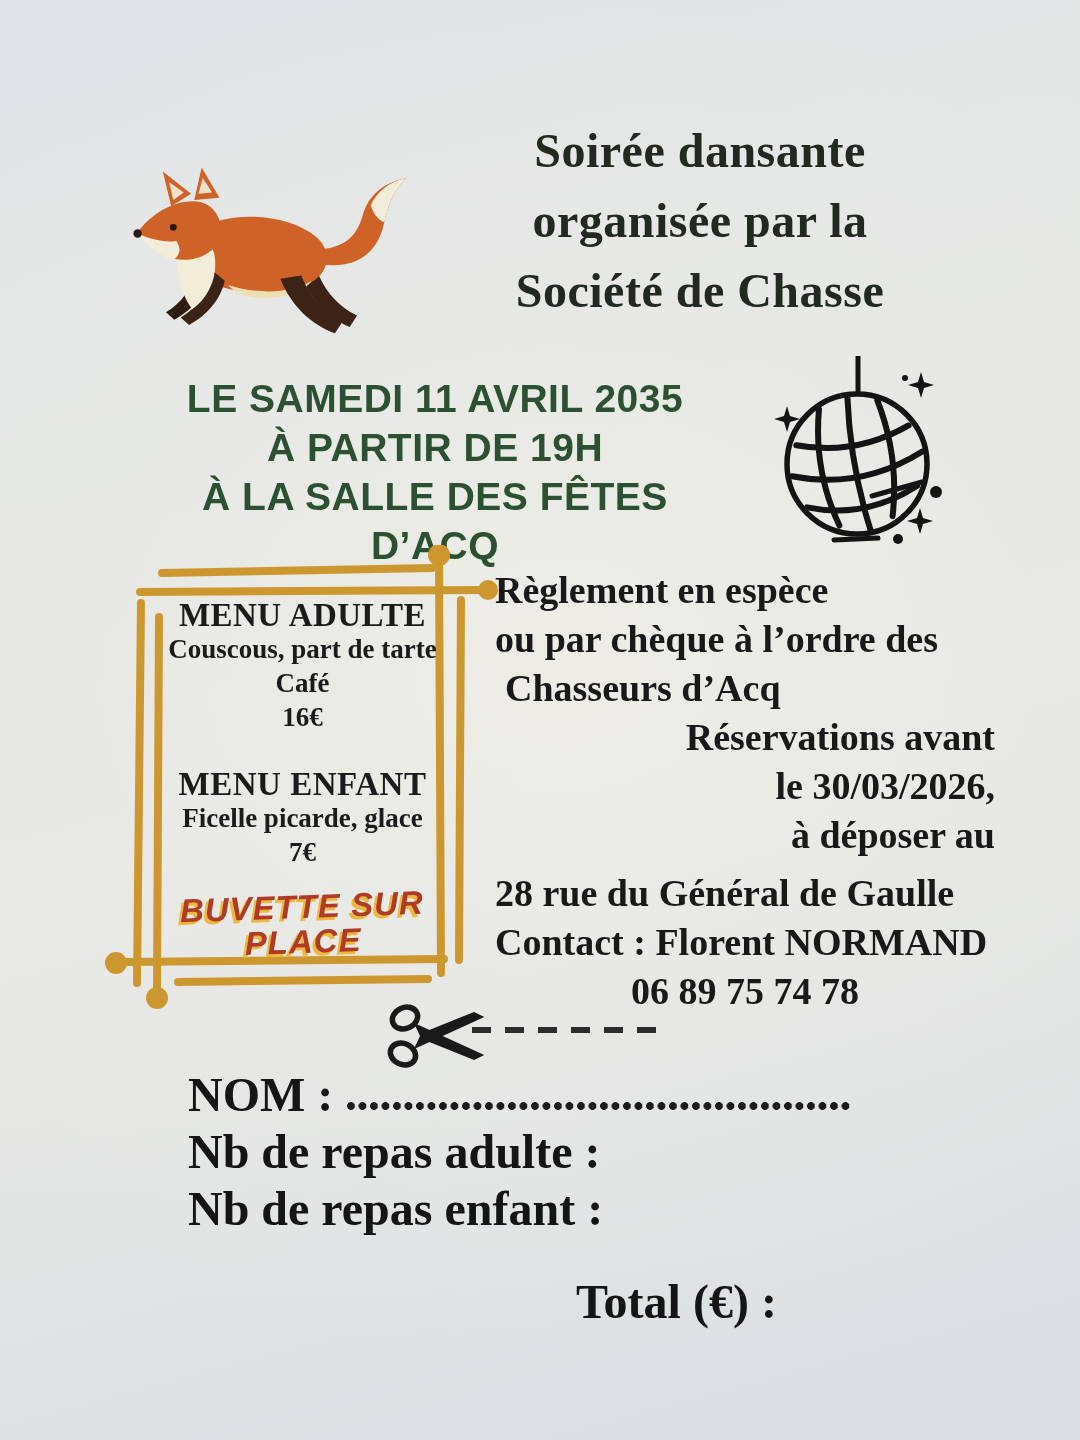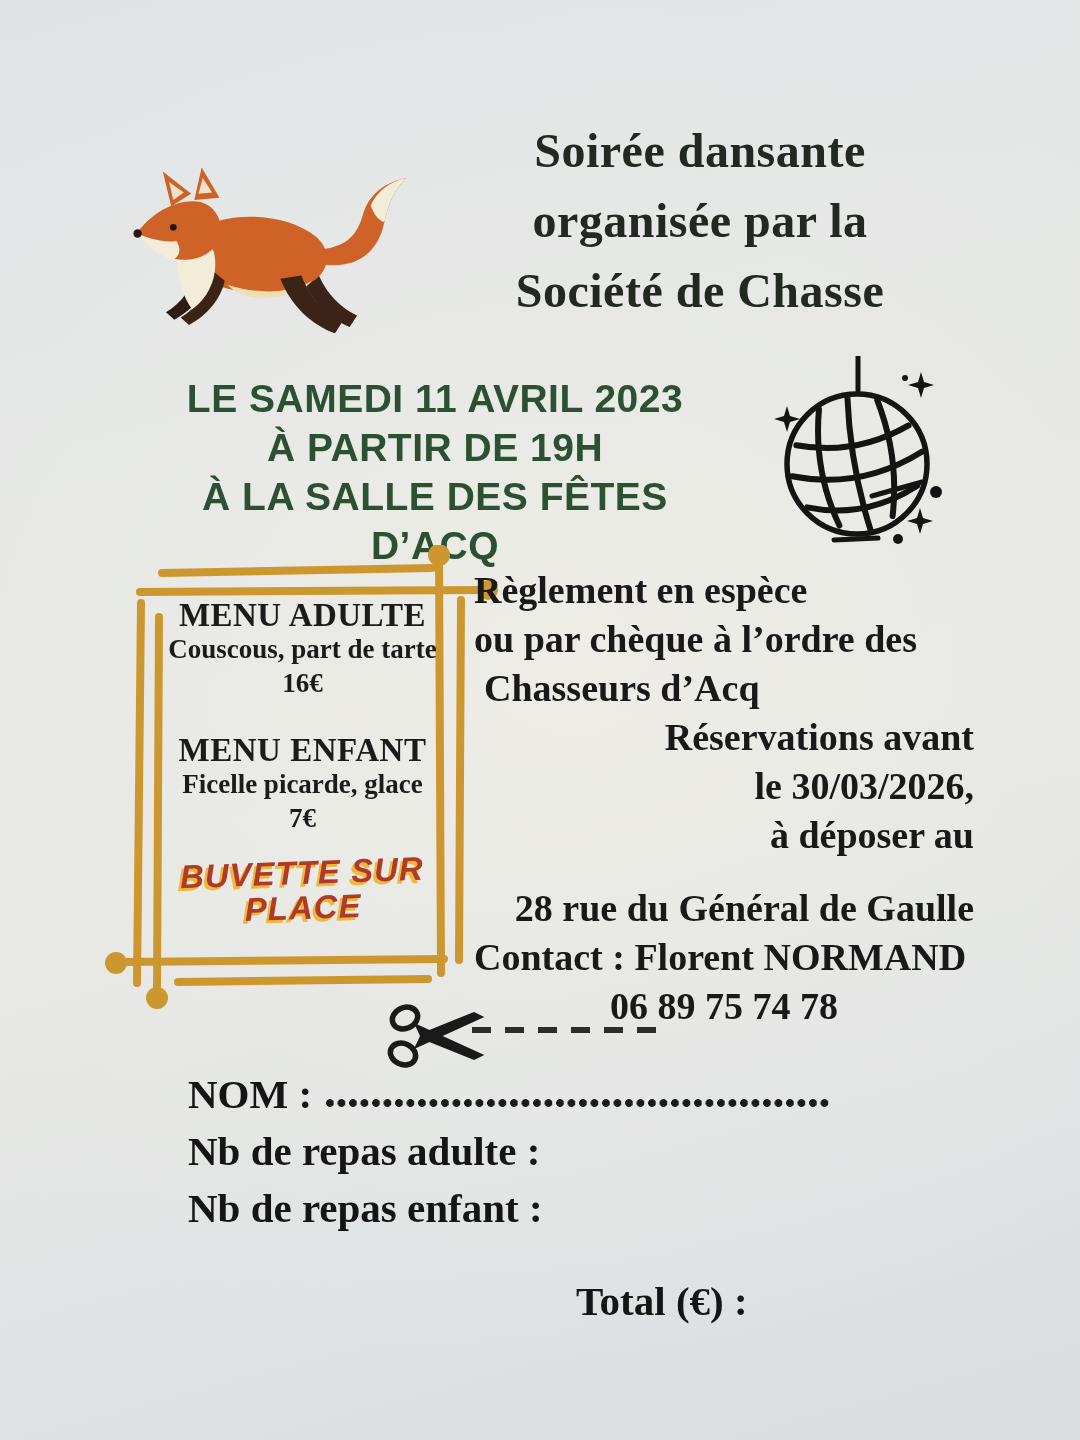--- a/index.html
+++ b/index.html
@@ -36,40 +36,40 @@
   .menu-gap { height:33px; }
   .buvette {
     margin-top:20px; transform:rotate(-2deg);
     font-family:"Liberation Sans", sans-serif; font-style:italic; font-weight:700;
     font-size:33px; line-height:35px; letter-spacing:1px; color:#b03a26;
     text-shadow:-3px 3px 0 #edb93c;
   }
 
   
   .payment {
-    left:474px; top:566px; width:500px;
+    left:495px; top:566px; width:500px;
     font-weight:700; font-size:38px; line-height:49px; color:#191919;
   }
   .payment .al { text-align:left; }
   .payment .ar { text-align:right; }
   .payment .ac { text-align:center; }
   .payment .indent { padding-left:10px; }
-  .payment .gap { margin-top:24px;text-align:right; }
+  .payment .gap { margin-top:9px; }
 
   
   .scissors { left:386px; top:998px; width:112px; height:76px; }
   .cut-dashes {
     left:472px; top:1027px; width:196px; height:6px;
     background:repeating-linear-gradient(90deg,#2c2c2c 0 19px, rgba(0,0,0,0) 19px 33px);
   }
 
   
   .form {
     left:188px; top:1066px; width:720px;
-    font-weight:700; font-size:41px; color:#151515;
+    font-weight:700; font-size:48px; color:#151515;
   }
   .form-row { height:57px; line-height:57px; white-space:nowrap; }
   .dotline {
     display:inline-block; width:505px; height:10px; margin-left:14px;
     background:radial-gradient(circle at 4px 5px, #1b1b1b 3.6px, rgba(0,0,0,0) 4.2px);
     background-size:11.5px 10px; background-repeat:repeat-x;
   }
   .total-row { padding-left:388px;margin-top:36px; }
 </style>
 </head>
@@ -99,21 +99,21 @@
     </svg>
   </div>
 
   <div class="abs title">
     <div>Soirée dansante</div>
     <div>organisée par la</div>
     <div>Société de Chasse</div>
   </div>
 
   <div class="abs event">
-    <div>LE SAMEDI 11 AVRIL 2023</div>
+    <div>LE SAMEDI 11 AVRIL 2035</div>
     <div>À PARTIR DE 19H</div>
     <div>À LA SALLE DES FÊTES</div>
     <div>D’ACQ</div>
   </div>
 
   <div class="abs" style="left:770px; top:356px; width:175px; height:198px;">
     <svg width="175" height="198" viewBox="0 0 175 198" stroke="#141414" fill="none" stroke-linecap="round">
       <line x1="88" y1="0" x2="88" y2="37" stroke-width="5"></line>
       <circle cx="87" cy="108" r="70" stroke-width="5.5"></circle>
       <g transform="rotate(-9 87 108)" stroke-width="6">
@@ -150,20 +150,21 @@
       <circle cx="57" cy="453" r="11" fill="#cd9730" stroke="none"></circle>
       <path d="M22,417 L344,414" stroke-width="8"></path>
       <circle cx="16" cy="418" r="11" fill="#cd9730" stroke="none"></circle>
       <path d="M78,437 L328,434" stroke-width="8"></path>
     </svg>
   </div>
 
   <div class="abs menu-content">
     <div class="menu-title">MENU ADULTE</div>
     <div>Couscous, part de tarte</div>
+    <div>Café</div>
     <div>16€</div>
     <div class="menu-gap"></div>
     <div class="menu-title">MENU ENFANT</div>
     <div>Ficelle picarde, glace</div>
     <div>7€</div>
     <div class="buvette">
       <div>BUVETTE SUR</div>
       <div>PLACE</div>
     </div>
   </div>

